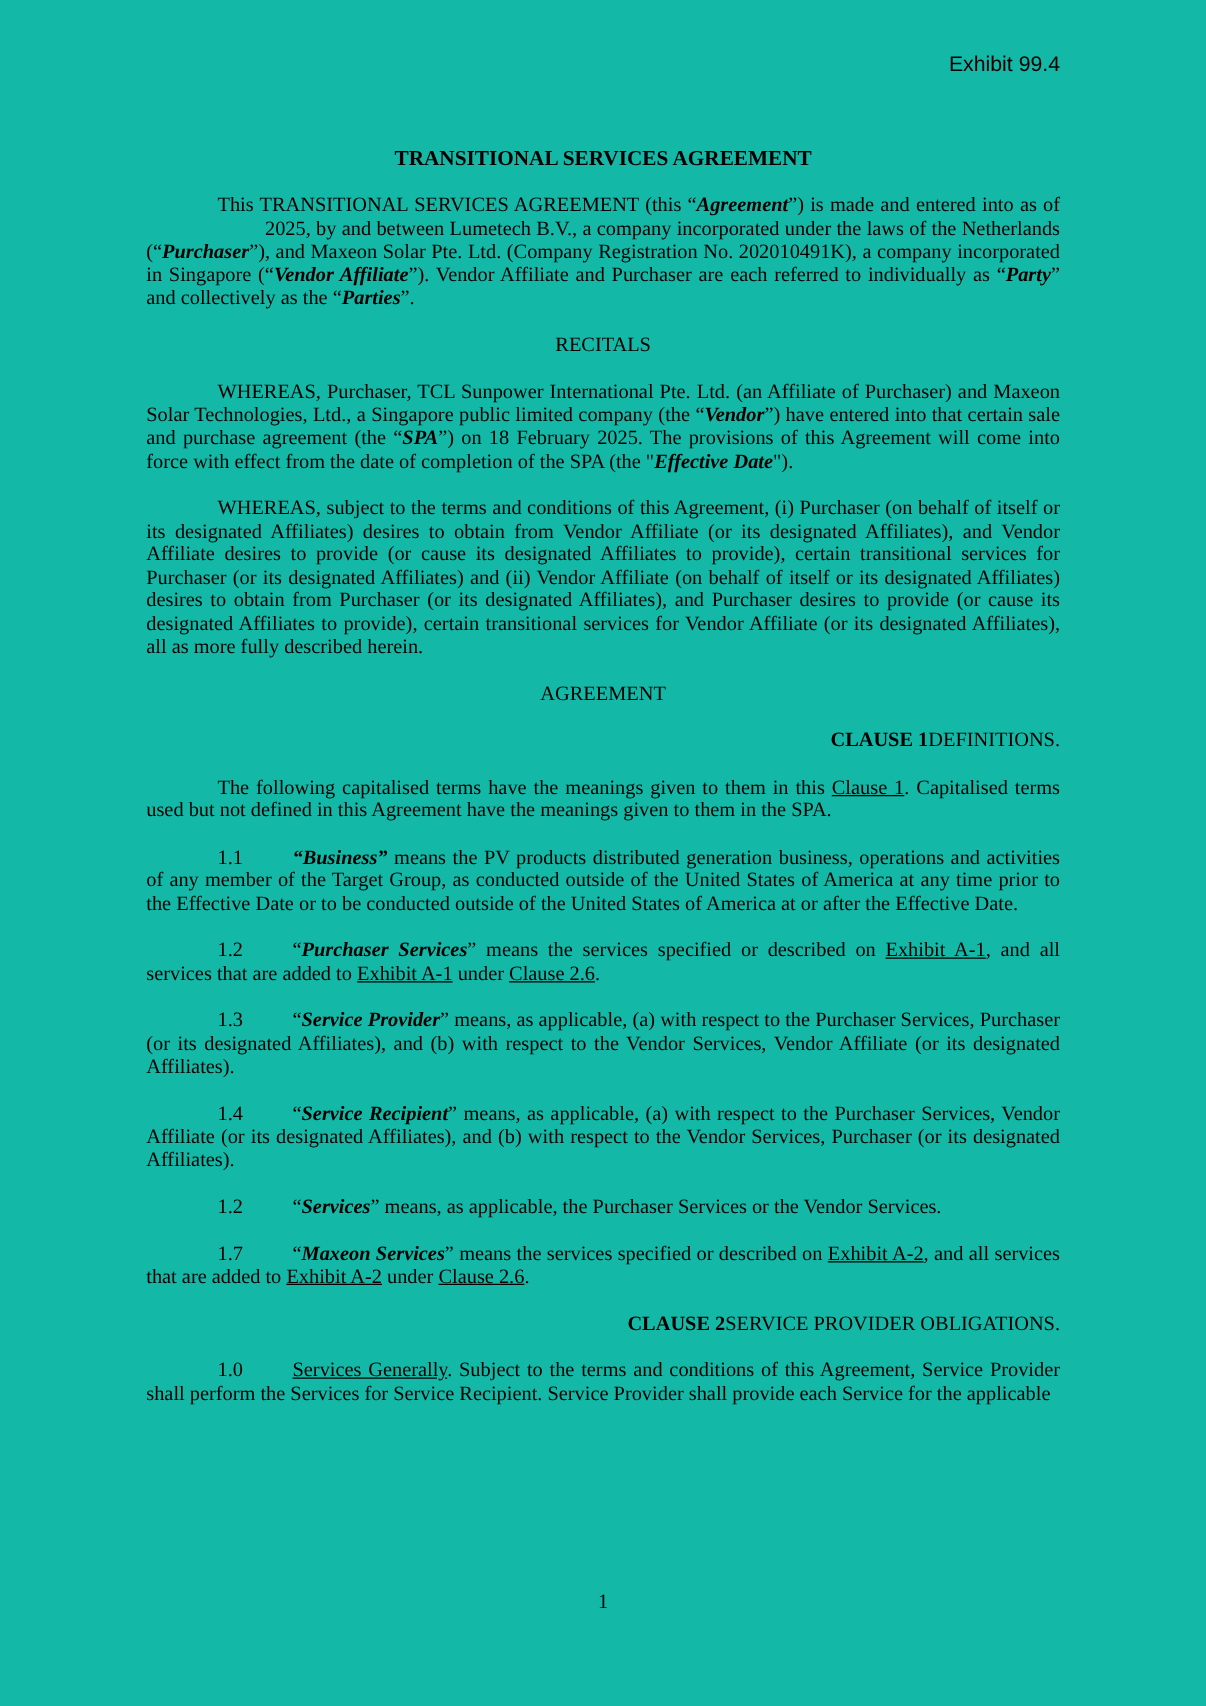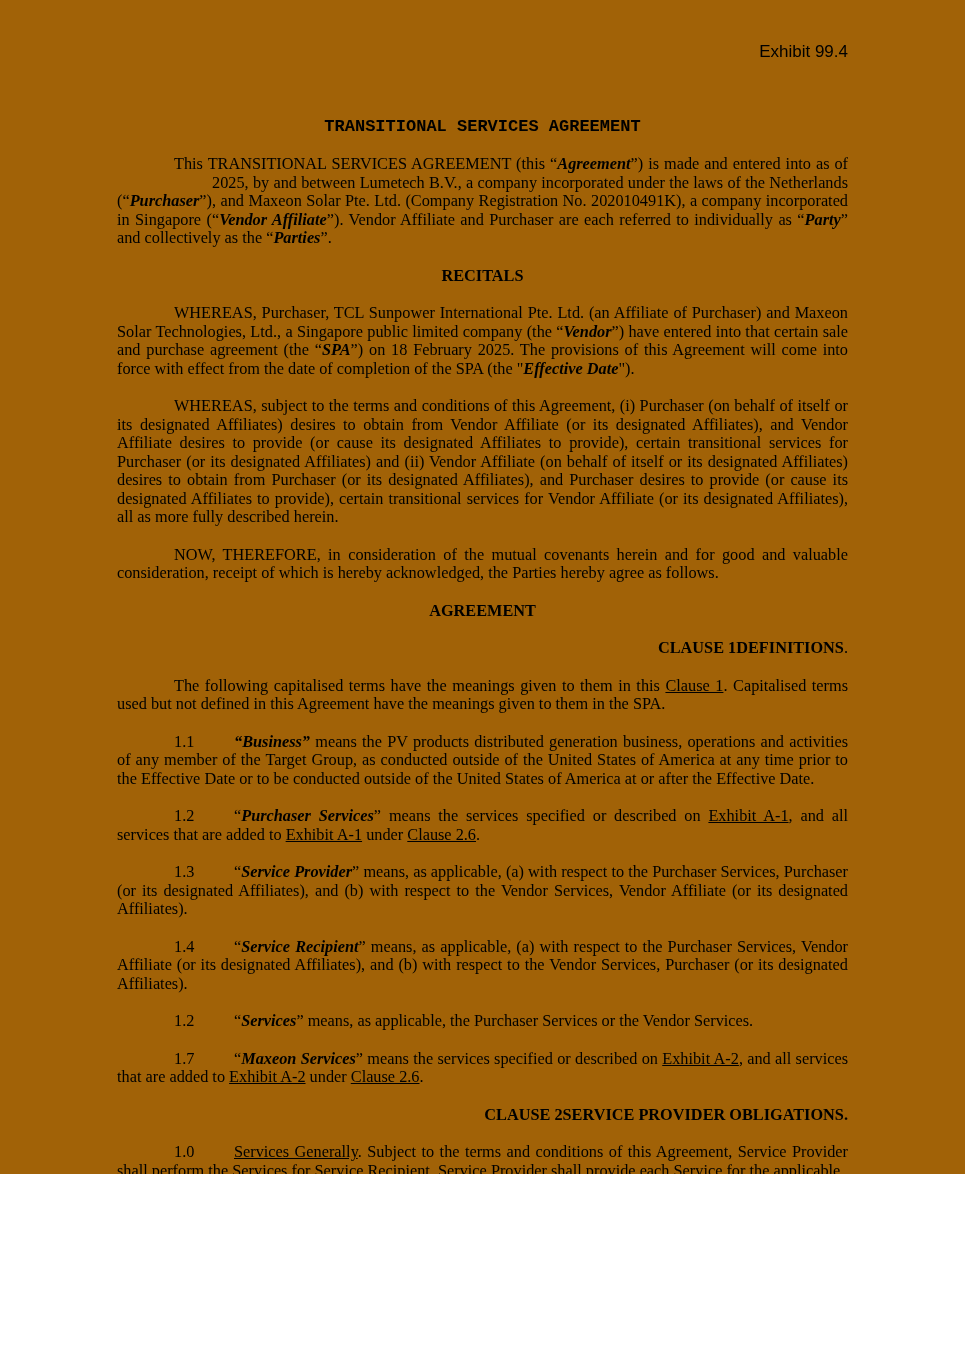--- a/index.html
+++ b/index.html
@@ -1,21 +1,21 @@
 <!DOCTYPE html>
 <html><head>
 <meta charset="utf-8">
 <style>
   * { box-sizing: border-box; }
   html, body { margin: 0; padding: 0; background: #ffffff; }
   .page {
     position: relative;
     width: 965px;
-    height: 1174px;
-    background: #a16207;
+    height: 1365px;
+    background: #14b8a6;
     color: #000000;
     font-family: "Liberation Serif", "DejaVu Serif", serif;
     font-size: 16.3px;
     line-height: 18.5px;
     overflow: hidden;
   }
   .content {
     position: absolute;
     left: 117px;
     top: 0;
@@ -25,31 +25,31 @@
     margin-top: 42px;
     text-align: right;
     font-family: "Liberation Sans", "DejaVu Sans", sans-serif;
     font-size: 17px;
     line-height: 20px;
   }
   .doc-title {
     margin-top: 55px;
     margin-bottom: 18px;
     text-align: center;
-    font-family: Liberation Mono, monospace;
+    font-family: Liberation Serif, serif;
     font-weight: bold;
     font-size: 17px;
     line-height: 20px;
   }
   .block { margin: 0 0 19px 0; }
   .paragraph { text-align: justify; text-indent: 57px; }
   .center-heading { text-align: center; font-weight: bold; }
   .clause-heading { text-align: right; }
   .s-bi { font-weight: bold; font-style: italic; }
-  .s-b { font-weight: bold; }
+  .s-b { font-weight: normal; }
   .s-u { text-decoration: underline; }
   .s-num { display: inline-block; width: 60px; text-indent: 0; }
   .s-cnum { display: inline-block; width: 115px; font-weight: bold; text-indent: 0; }
   .s-gap { display: inline-block; width: 95px; }
   .page-number {
     position: absolute;
     left: 0;
     top: 1272px;
     width: 100%;
     text-align: center;
@@ -61,21 +61,20 @@
 
 <div class="page">
   <div class="content">
     <div class="exhibit-label">Exhibit 99.4</div>
     <div class="doc-title">TRANSITIONAL SERVICES AGREEMENT</div>
     <div>
         <div class="block paragraph"><span>This TRANSITIONAL SERVICES AGREEMENT (this “</span><span class="s-bi">Agreement</span><span>”) is made and entered into as of</span><span class="s-gap"></span><span>2025, by and between Lumetech B.V., a company incorporated under the laws of the Netherlands (“</span><span class="s-bi">Purchaser</span><span>”), and Maxeon Solar Pte. Ltd. (Company Registration No. 202010491K), a company incorporated in Singapore (“</span><span class="s-bi">Vendor Affiliate</span><span>”). Vendor Affiliate and Purchaser are each referred to individually as “</span><span class="s-bi">Party</span><span>” and collectively as the “</span><span class="s-bi">Parties</span><span>”.</span></div>
         <div class="block center-heading"><span class="s-b">RECITALS</span></div>
         <div class="block paragraph"><span>WHEREAS, Purchaser, TCL Sunpower International Pte. Ltd. (an Affiliate of Purchaser) and Maxeon Solar Technologies, Ltd., a Singapore public limited company (the “</span><span class="s-bi">Vendor</span><span>”) have entered into that certain sale and purchase agreement (the “</span><span class="s-bi">SPA</span><span>”) on 18 February 2025. The provisions of this Agreement will come into force with effect from the date of completion of the SPA (the "</span><span class="s-bi">Effective Date</span><span>").</span></div>
         <div class="block paragraph"><span>WHEREAS, subject to the terms and conditions of this Agreement, (i) Purchaser (on behalf of itself or its designated Affiliates) desires to obtain from Vendor Affiliate (or its designated Affiliates), and Vendor Affiliate desires to provide (or cause its designated Affiliates to provide), certain transitional services for Purchaser (or its designated Affiliates) and (ii) Vendor Affiliate (on behalf of itself or its designated Affiliates) desires to obtain from Purchaser (or its designated Affiliates), and Purchaser desires to provide (or cause its designated Affiliates to provide), certain transitional services for Vendor Affiliate (or its designated Affiliates), all as more fully described herein.</span></div>
-        <div class="block paragraph"><span>NOW, THEREFORE, in consideration of the mutual covenants herein and for good and valuable consideration, receipt of which is hereby acknowledged, the Parties hereby agree as follows.</span></div>
         <div class="block center-heading"><span class="s-b">AGREEMENT</span></div>
         <div class="block clause-heading"><span class="s-cnum">CLAUSE 1</span><span class="s-b">DEFINITIONS</span><span>.</span></div>
         <div class="block paragraph"><span>The following capitalised terms have the meanings given to them in this </span><span class="s-u">Clause 1</span><span>. Capitalised terms used but not defined in this Agreement have the meanings given to them in the SPA.</span></div>
         <div class="block paragraph"><span class="s-num">1.1</span><span class="s-bi">“Business”</span><span> means the PV products distributed generation business, operations and activities of any member of the Target Group, as conducted outside of the United States of America at any time prior to the Effective Date or to be conducted outside of the United States of America at or after the Effective Date.</span></div>
         <div class="block paragraph"><span class="s-num">1.2</span><span>“</span><span class="s-bi">Purchaser Services</span><span>” means the services specified or described on </span><span class="s-u">Exhibit A-1</span><span>, and all services that are added to </span><span class="s-u">Exhibit A-1</span><span> under </span><span class="s-u">Clause 2.6</span><span>.</span></div>
         <div class="block paragraph"><span class="s-num">1.3</span><span>“</span><span class="s-bi">Service Provider</span><span>” means, as applicable, (a) with respect to the Purchaser Services, Purchaser (or its designated Affiliates), and (b) with respect to the Vendor Services, Vendor Affiliate (or its designated Affiliates).</span></div>
         <div class="block paragraph"><span class="s-num">1.4</span><span>“</span><span class="s-bi">Service Recipient</span><span>” means, as applicable, (a) with respect to the Purchaser Services, Vendor Affiliate (or its designated Affiliates), and (b) with respect to the Vendor Services, Purchaser (or its designated Affiliates).</span></div>
         <div class="block paragraph"><span class="s-num">1.2</span><span>“</span><span class="s-bi">Services</span><span>” means, as applicable, the Purchaser Services or the Vendor Services.</span></div>
         <div class="block paragraph"><span class="s-num">1.7</span><span>“</span><span class="s-bi">Maxeon Services</span><span>” means the services specified or described on </span><span class="s-u">Exhibit A-2</span><span>, and all services that are added to </span><span class="s-u">Exhibit A-2</span><span> under </span><span class="s-u">Clause 2.6</span><span>.</span></div>
         <div class="block clause-heading"><span class="s-cnum">CLAUSE 2</span><span class="s-b">SERVICE PROVIDER OBLIGATIONS.</span></div>

